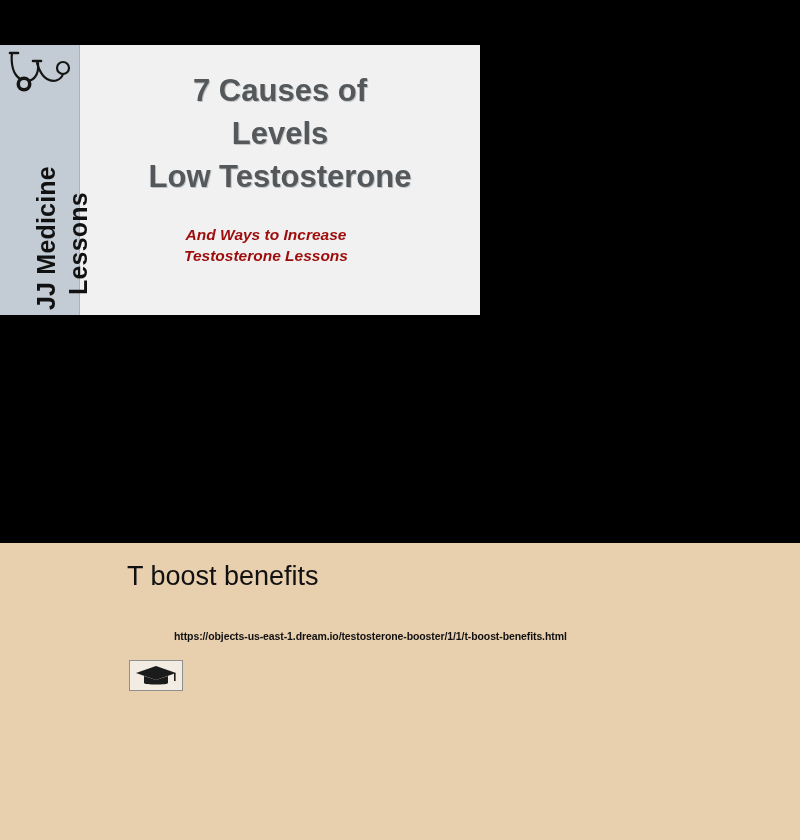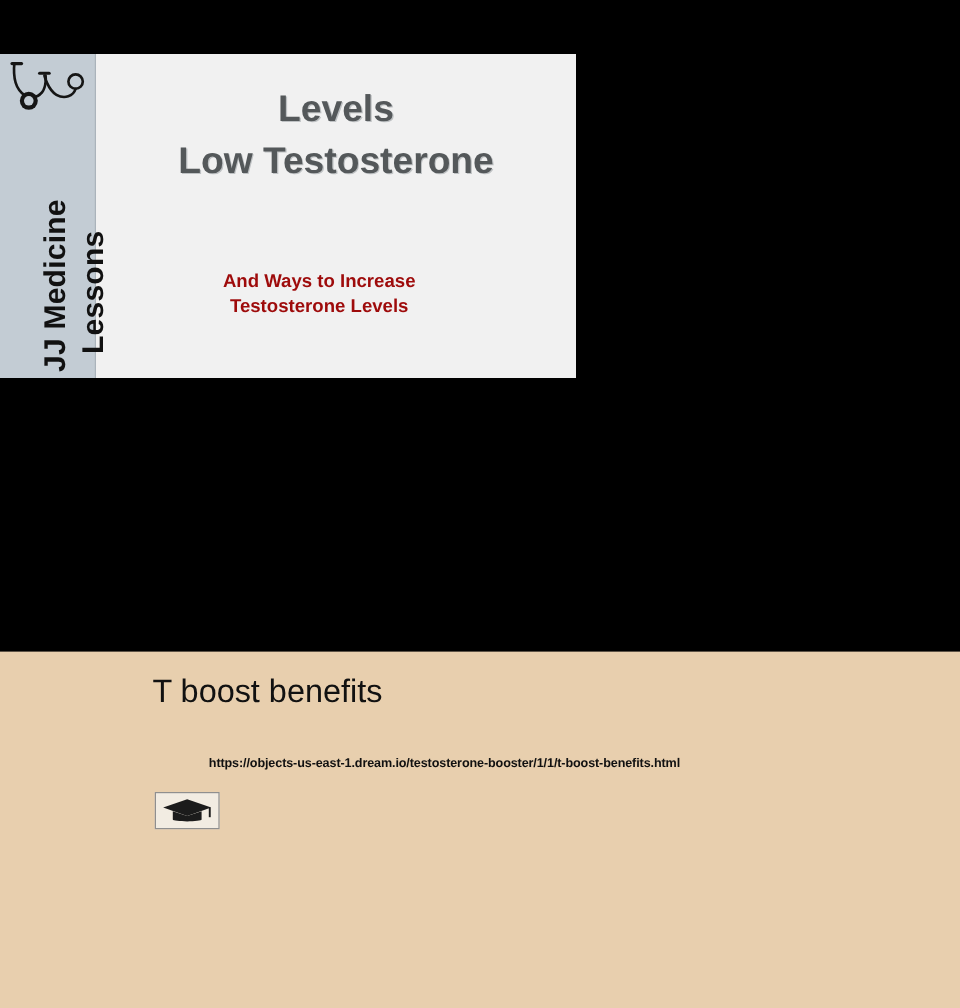--- a/index.html
+++ b/index.html
@@ -102,20 +102,21 @@
   }
 
   #slide-subtitle {
     position: absolute;
     left: 0;
     top: 179px;
     width: 372px;
     text-align: center;
     font-size: 15.5px;
     font-weight: bold;
+    font-style: italic;
     line-height: 21px;
     color: #9e0b0b;
   }
 
   
   #page-section {
     position: absolute;
     left: 0;
     top: 543px;
     width: 800px;
@@ -183,26 +184,27 @@
       </span>
 
       <div id="channel-name">
         <span class="vtext" id="channel-line1">JJ Medicine</span>
         <span class="vtext" id="channel-line2">Lessons</span>
       </div>
     </div>
 
     <div id="slide-body">
       <div id="slide-title">
+        <div>7 Causes of</div>
         <div>Levels</div>
         <div>Low Testosterone</div>
       </div>
       <div id="slide-subtitle">
         <div>And Ways to Increase</div>
-        <div>Testosterone Levels</div>
+        <div>Testosterone Lessons</div>
       </div>
     </div>
 
   </div>
 </div>
 
 <div id="page-section">
 
   <h1 id="page-title">T boost benefits</h1>
 

